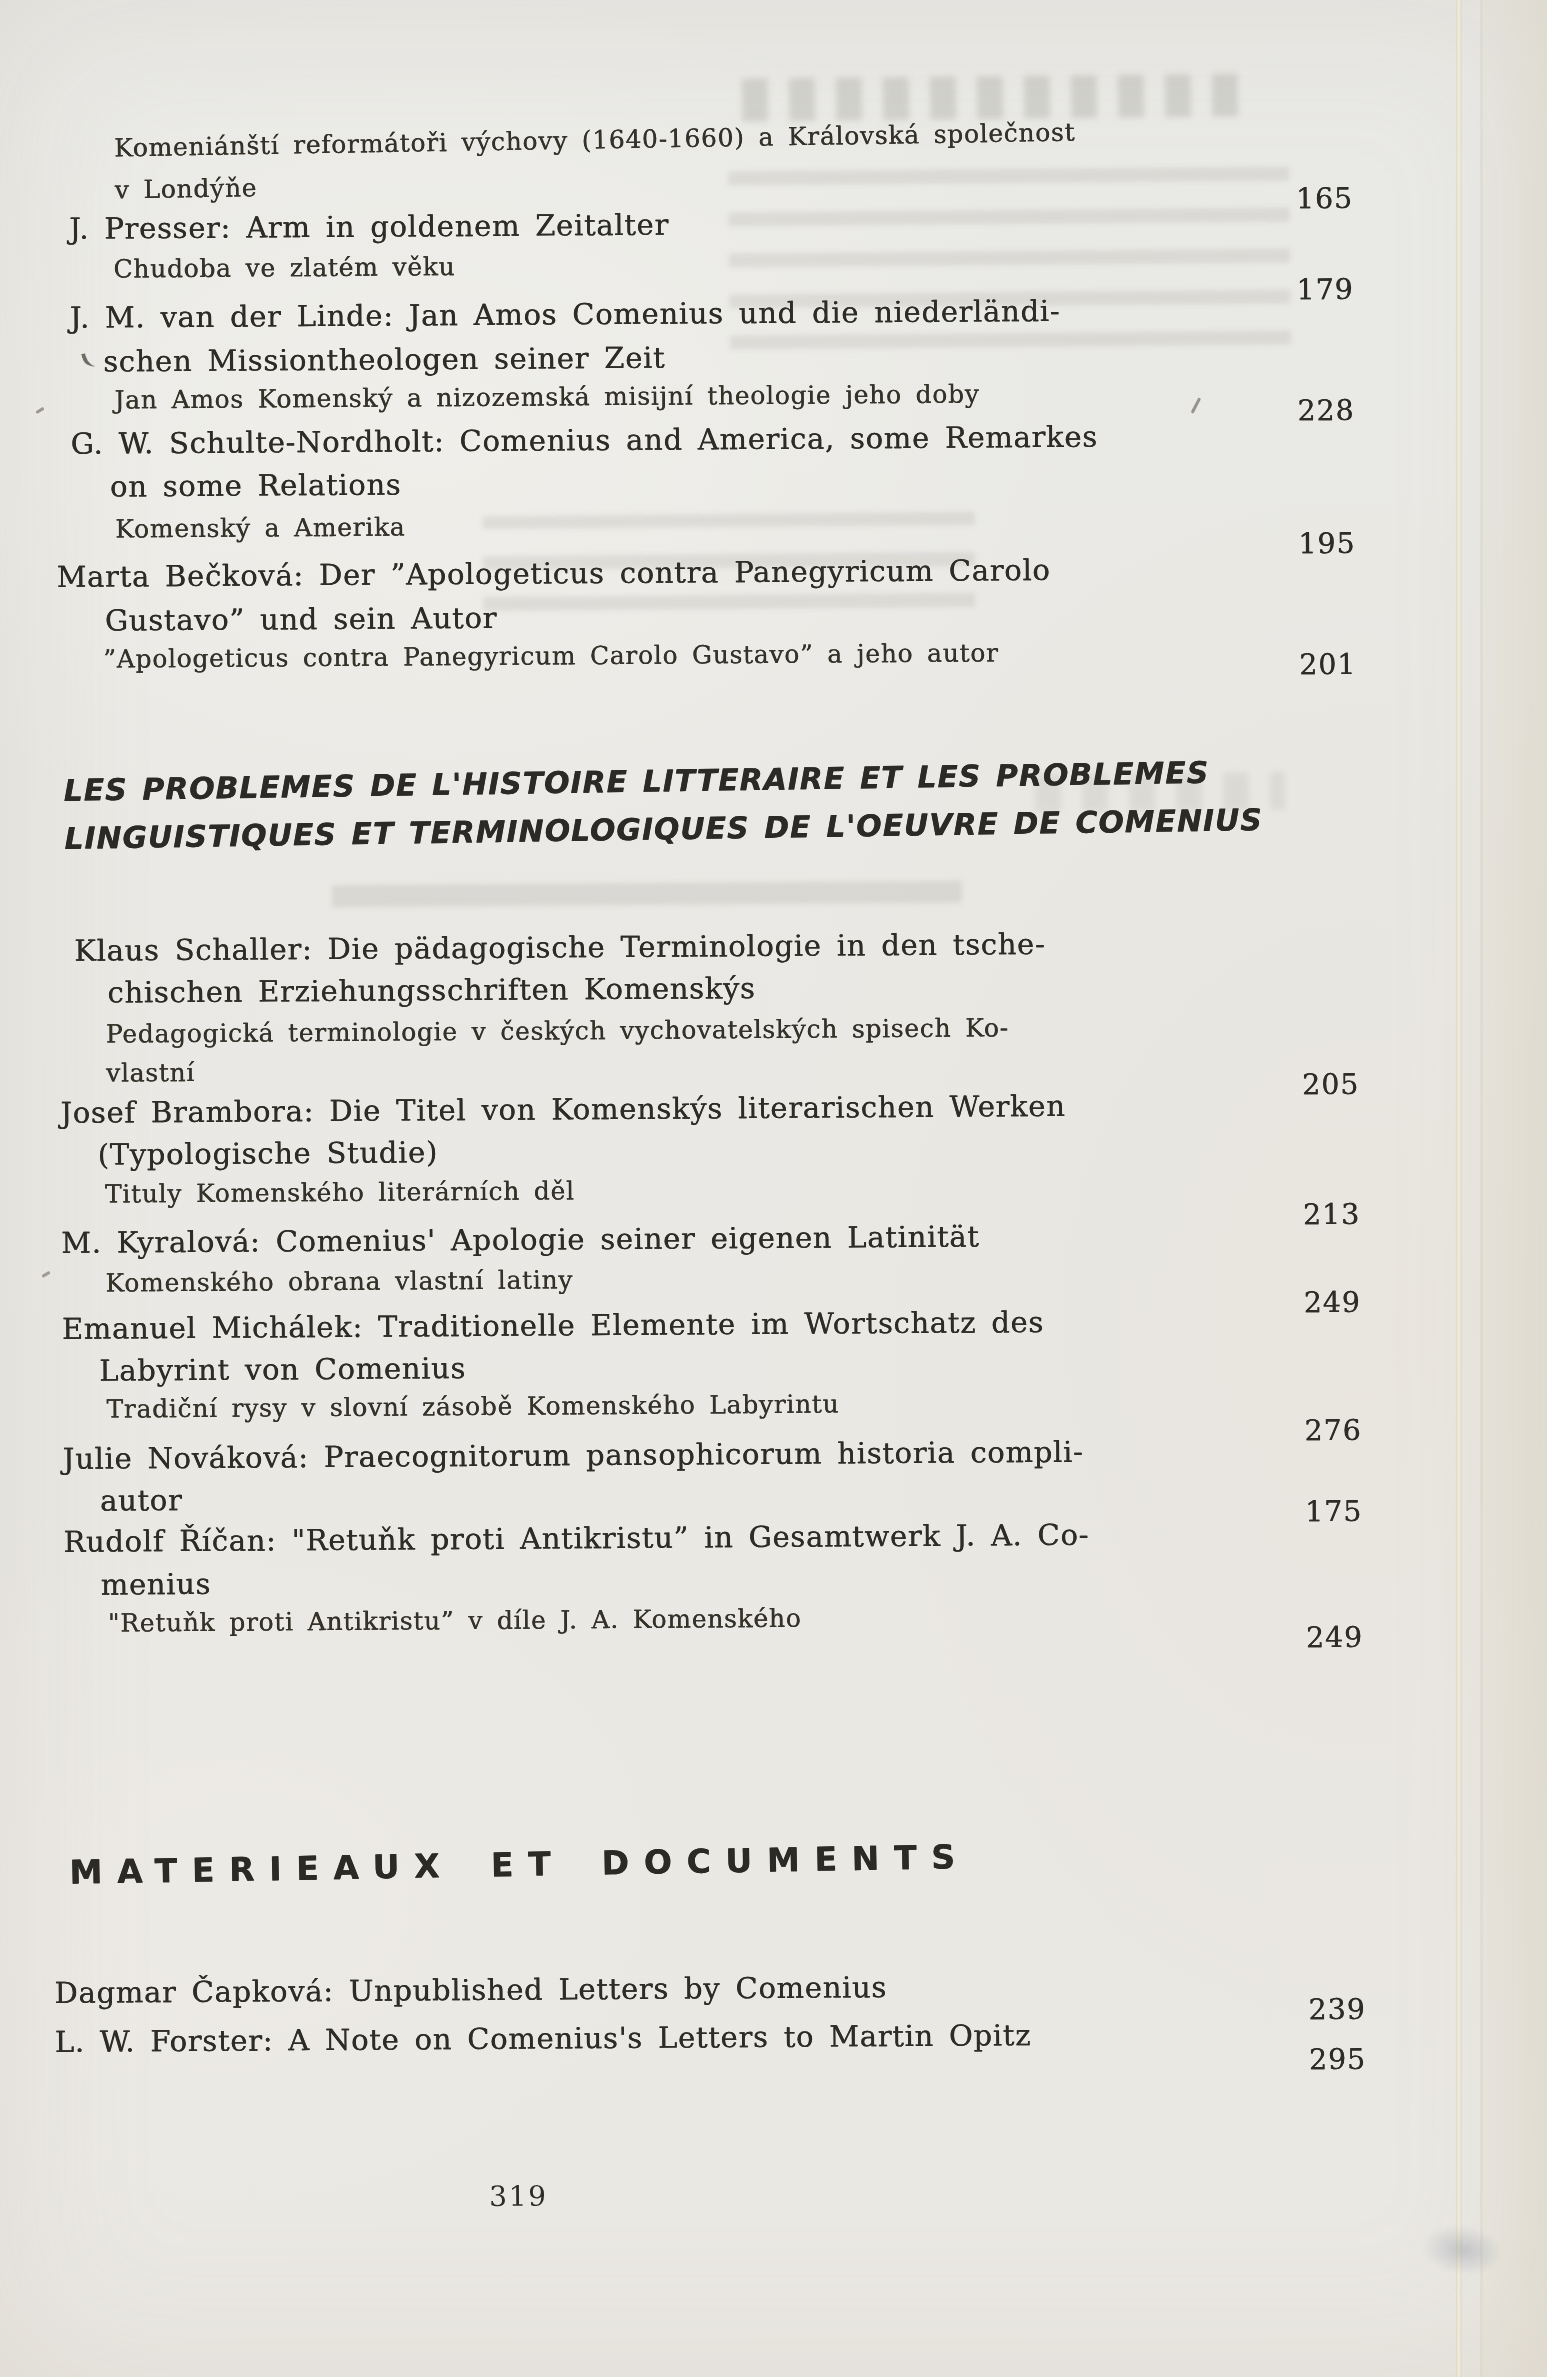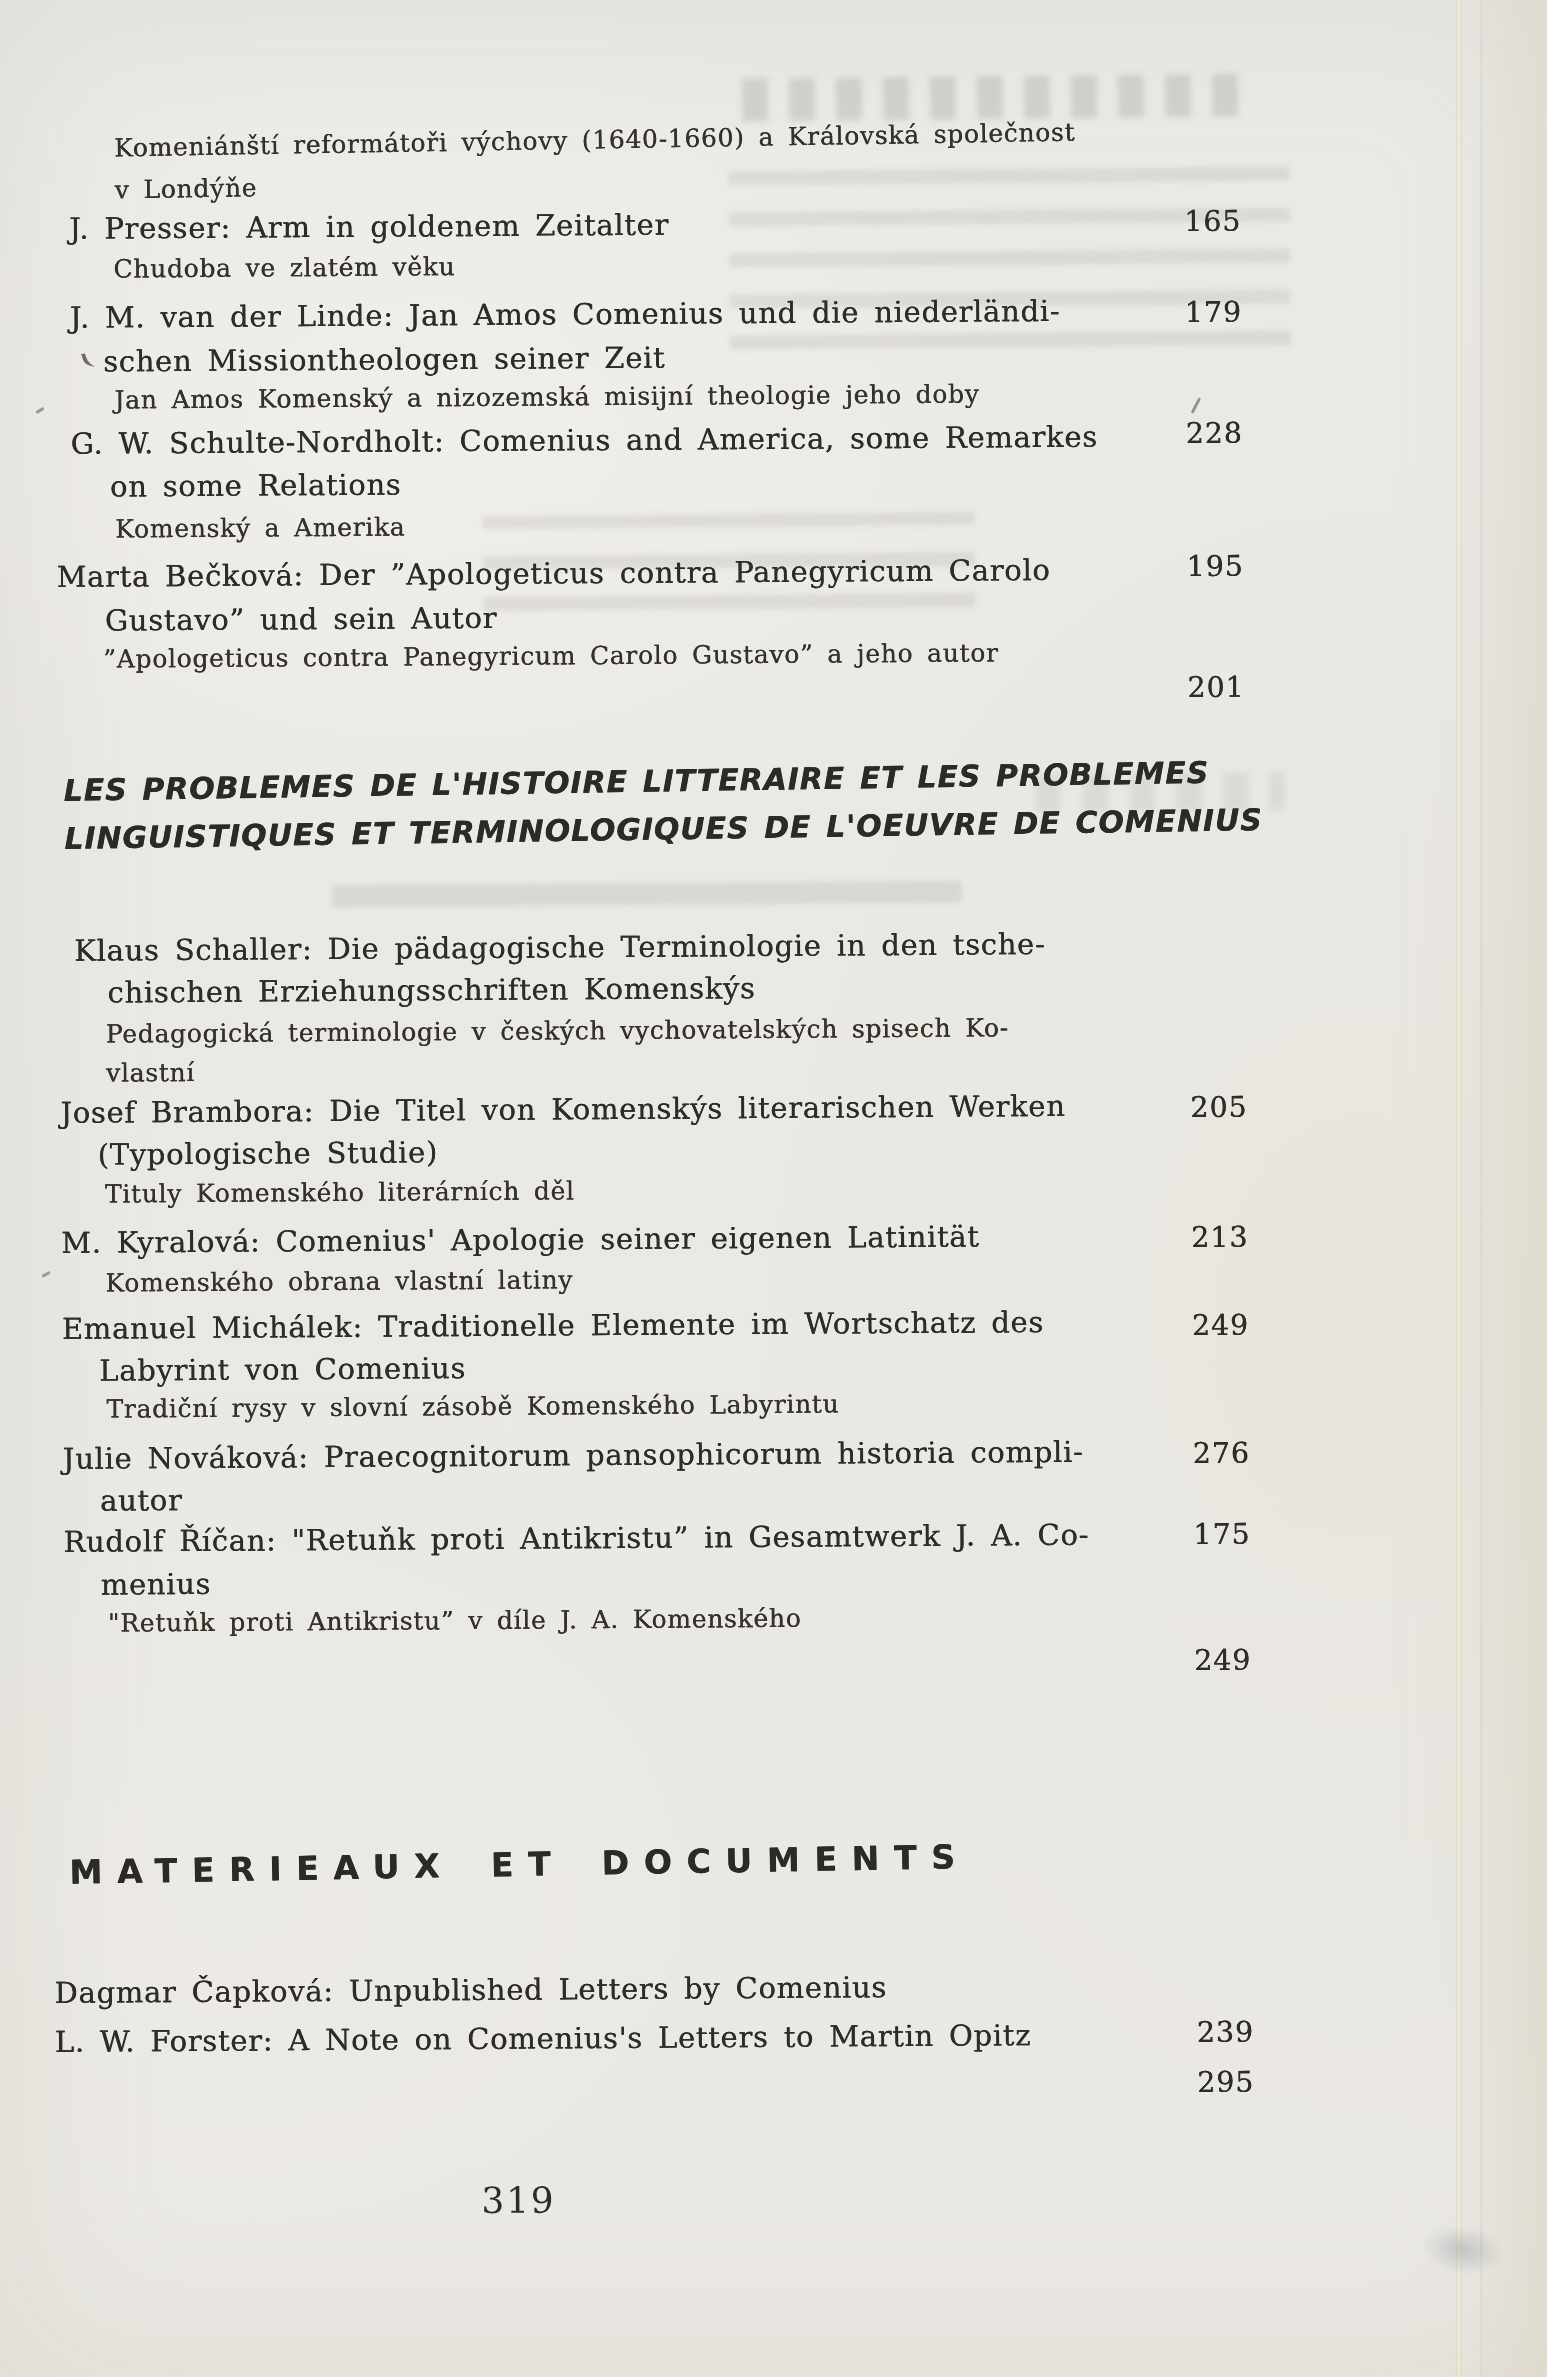--- a/index.html
+++ b/index.html
@@ -17,37 +17,37 @@
   .ln{position:absolute;white-space:nowrap;line-height:1.15;}
   .main{
     font-size:29px;color:#2e2c27;letter-spacing:0.7px;word-spacing:5.2px;
     text-shadow:0.3px 0 0 currentColor;
   }
   .czech{
     font-size:25px;color:#343229;letter-spacing:0.7px;word-spacing:5.2px;
     text-shadow:0.3px 0 0 currentColor;
   }
   .pg{
-    position:absolute;left:1197px;width:103px;text-align:left;
+    position:absolute;left:1263px;width:103px;text-align:right;
     font-size:28.5px;color:#2e2c27;letter-spacing:0.9px;
-    text-shadow:0.3px 0 0 currentColor;white-space:nowrap;margin-top:22px;
+    text-shadow:0.3px 0 0 currentColor;white-space:nowrap;
   }
   .h1{
     font-family:"DejaVu Sans", sans-serif;font-weight:bold;font-style:italic;
     font-size:30px;letter-spacing:0.9px;word-spacing:3.4px;color:#2b2a26;
     text-shadow:0.3px 0 0 currentColor;
   }
   .h2{
     font-family:"DejaVu Sans", sans-serif;font-weight:bold;
     font-size:33px;letter-spacing:14.7px;word-spacing:10.3px;color:#2b2a26;
     text-shadow:0.3px 0 0 currentColor;
   }
   .footerpg{
     position:absolute;top:2183px;left:466px;width:103px;text-align:center;
-    font-size:36px;letter-spacing:1.7px;color:#2e2c27;
+    font-size:28px;letter-spacing:1.7px;color:#2e2c27;
   }
   
   #content{transform:rotate(-0.4deg);transform-origin:52px 2070px;}
   #g-top{transform:rotate(-0.55deg);transform-origin:129px 207px;}
   #g-h1{transform:rotate(-0.5deg);transform-origin:73px 854px;}
   #g-h2{transform:rotate(-0.6deg);transform-origin:71px 1893px;}
   
   .ghost{position:absolute;pointer-events:none;}
   .ghost-caps{
     background:repeating-linear-gradient(90deg, rgba(112,110,102,.20) 0 26px, rgba(0,0,0,0) 26px 47px);

